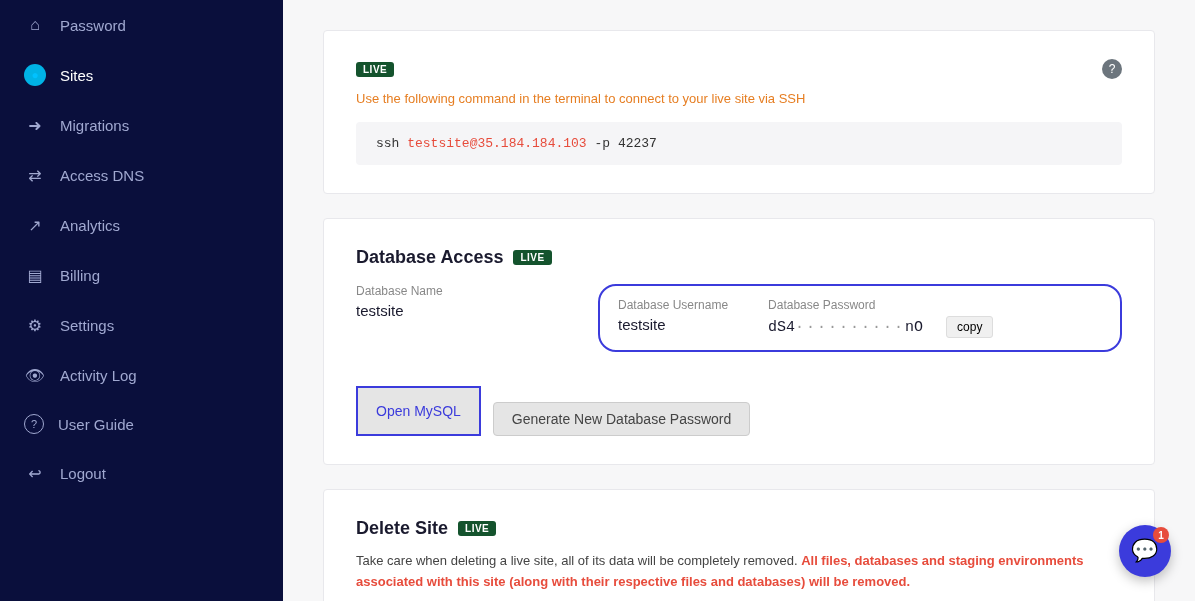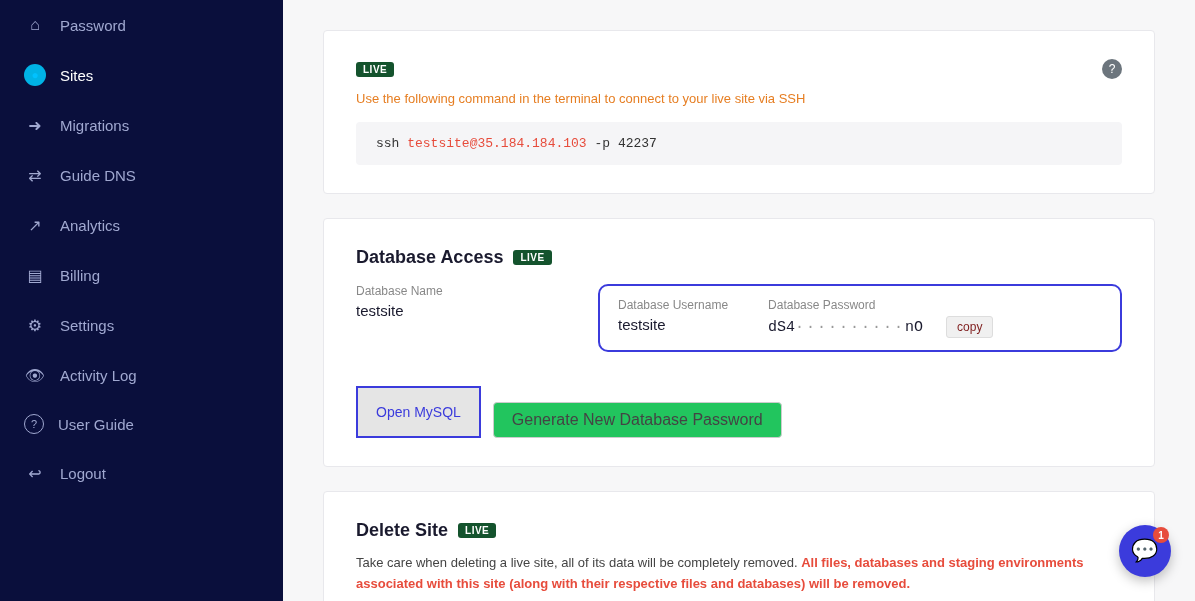--- a/index.html
+++ b/index.html
@@ -116,21 +116,21 @@
       gap: 0;
       margin-top: 16px;
       margin-bottom: 34px;
     }
     .db-col {
       flex: 1;
     }
     .db-col-highlighted {
       flex: 2;
       border: 2.5px solid #3b3bdc;
-      border-radius: 10px;
+      border-radius: 18px;
       padding: 12px 18px;
     }
     .db-label {
       font-size: 12px;
       color: #888;
       margin-bottom: 4px;
     }
     .db-value {
       font-size: 15px;
       color: #1a1a2e;
@@ -147,46 +147,46 @@
       font-weight: 500;
       font-family: 'Courier New', monospace;
     }
     .copy-btn {
       background: #f0f0f0;
       border: 1px solid #ddd;
       border-radius: 3px;
       padding: 3px 10px;
       font-size: 12px;
       cursor: pointer;
-      color: #7f1d1d;
+      color: #000000;
     }
 
     
     .btn-row {
       display: flex;
       gap: 12px;
       margin-top: 4px;
     }
     .btn-outlined {
       border: 2px solid #3b3bdc;
       background: #e5e5e5;
       color: #3b3bdc;
       border-radius: 0;
       padding: 8px 18px;
       font-size: 14px;
       cursor: pointer;
       font-weight: 500;
     }
     .btn-ghost {
       border: 1.5px solid #ccc;
-      background: #22c55e;
+      background: #e5e5e5;
       color: #444;
       border-radius: 4px;
       padding: 8px 18px;
-      font-size: 16px;
+      font-size: 14px;
       cursor: pointer;
       margin-top: 16px;
     }
 
     
     .delete-warning {
       font-size: 13px;
       color: #444;
       margin-bottom: 18px;
       line-height: 1.6;
@@ -248,21 +248,21 @@
   <div class="sidebar-item active">
     <span class="sidebar-icon circle-bg">●</span>
     <span>Sites</span>
   </div>
   <div class="sidebar-item">
     <span class="sidebar-icon">➜</span>
     <span>Migrations</span>
   </div>
   <div class="sidebar-item">
     <span class="sidebar-icon">⇄</span>
-    <span>Guide DNS</span>
+    <span>Access DNS</span>
   </div>
   <div class="sidebar-item">
     <span class="sidebar-icon">↗</span>
     <span>Analytics</span>
   </div>
   <div class="sidebar-item">
     <span class="sidebar-icon">▤</span>
     <span>Billing</span>
   </div>
   <div class="sidebar-item">

